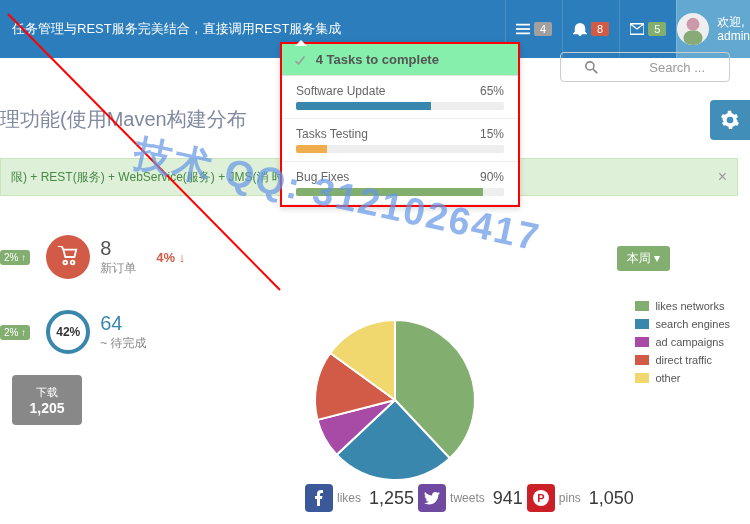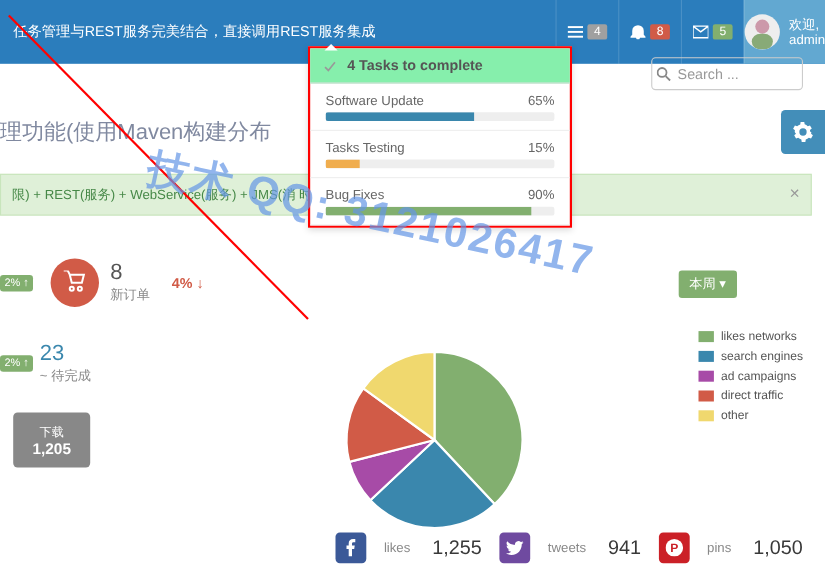--- a/index.html
+++ b/index.html
@@ -12,21 +12,21 @@
 .topbar-btn .badge { background: #b379c9; color:#fff; padding: 1px 6px; border-radius: 2px; font-size: 11px; margin-left: 4px; }
 .topbar-btn.grey .badge{background:#a0a0a0;}
 .topbar-btn.orange .badge{background:#d15b47;}
 .topbar-btn.green .badge{background:#82af6f;}
 .topbar-btn svg { fill: #fff; }
 .user-area { display: flex; align-items: center; background: #62a8d1; padding: 0 0; height: 100%; border-left:1px solid rgba(255,255,255,0.15);}
 .avatar { width: 32px; height: 32px; border-radius: 50%; background: #eee; margin-right: 8px; overflow:hidden;}
 .avatar svg{width:100%;height:100%}
 .user-text { font-size: 12px; line-height: 14px; }
 
-.searchbar { position: absolute; right: 20px; top: 52px; width: 138px; height: 30px; border: 1px solid #ccc; border-radius: 4px; display: flex; align-items: center; padding: 0 4px; color: #999; font-size: 13px; }
+.searchbar { position: absolute; right: 20px; top: 52px; width: 170px; height: 30px; border: 1px solid #ccc; border-radius: 4px; display: flex; align-items: center; padding: 0 24px; color: #999; font-size: 13px; justify-content: space-between; }
 .searchbar svg { fill: #888; margin-right: 6px; }
 
 .gear-btn { position: absolute; right: 0; top: 100px; width: 40px; height: 40px; background: #438eb9; display:flex;align-items:center;justify-content:center;border-radius:4px 0 0 4px;}
 .gear-btn svg{fill:#fff;}
 
 .subtitle { position: absolute; left: 0; top: 106px; color: #8089a0; font-size: 20px; }
 
 .tech-bar { position: absolute; left: 0; right: 12px; top: 158px; height: 38px; background: #dff0d8; border:1px solid #c8e5bc; color: #468847; font-size: 12px; padding: 10px; display:flex;align-items:center;justify-content:space-between;}
 
 .stats { position: absolute; left: 0; top: 235px; display:flex;align-items:center;}
@@ -60,21 +60,21 @@
 .redline { position: absolute; left: 0; top: 0; width: 750px; height: 524px; pointer-events: none; z-index:45;}
 
 
 .pie-area{position:absolute;left:295px;top:300px;width:200px;height:200px;}
 .legend{position:absolute;right:20px;top:300px;font-size:11px;color:#555;}
 .legend-row{display:flex;align-items:center;margin-bottom:6px;}
 .legend-sw{width:14px;height:10px;margin-right:6px;}
 
 .week-badge{position:absolute;right:80px;top:246px;background:#82af6f;color:#fff;padding:4px 10px;border-radius:3px;font-size:12px;display:flex;align-items:center;}
 
-.social-row{position:absolute;left:305px;bottom:12px;display:flex;align-items:center;gap:16px;font-size:13px;color:#555;}
+.social-row{position:absolute;left:305px;bottom:12px;display:flex;align-items:center;gap:4px;font-size:13px;color:#555;}
 .social-ic{width:28px;height:28px;border-radius:4px;display:flex;align-items:center;justify-content:center;}
 .social-ic svg{fill:#fff;}
 .fb{background:#3b5998;} .tw{background:#6f4aa0;} .pi{background:#cb2027;}
 .social-lbl{color:#888;font-size:12px;margin-right:4px;}
 .social-num{font-size:18px;color:#393939;}
 
 
 .watermark{position:absolute;left:130px;top:170px;font-size:38px;font-weight:bold;color:rgba(100,150,230,0.7);transform:rotate(12deg);z-index:70;pointer-events:none;white-space:nowrap;letter-spacing:2px;}
 </style>
 </head>
@@ -148,22 +148,23 @@
   </div>
   <div class="stat-info">
     <div class="num">8</div>
     <div class="lbl">新订单</div>
   </div>
   <span class="trend">4% ↓</span>
 </div>
 
 <div class="stats2">
   <span class="stat-badge">2% ↑</span>
+  <div class="ring">42%</div>
   <div class="stat-info">
-    <div class="num" style="color:#3a87ad">23</div>
+    <div class="num" style="color:#3a87ad">64</div>
     <div class="lbl">~ 待完成</div>
   </div>
 </div>
 
 <div class="download">
   <div class="lbl">下载</div>
   <div class="num">1,205</div>
 </div>
 
 <div class="arrow-pointer"></div>

